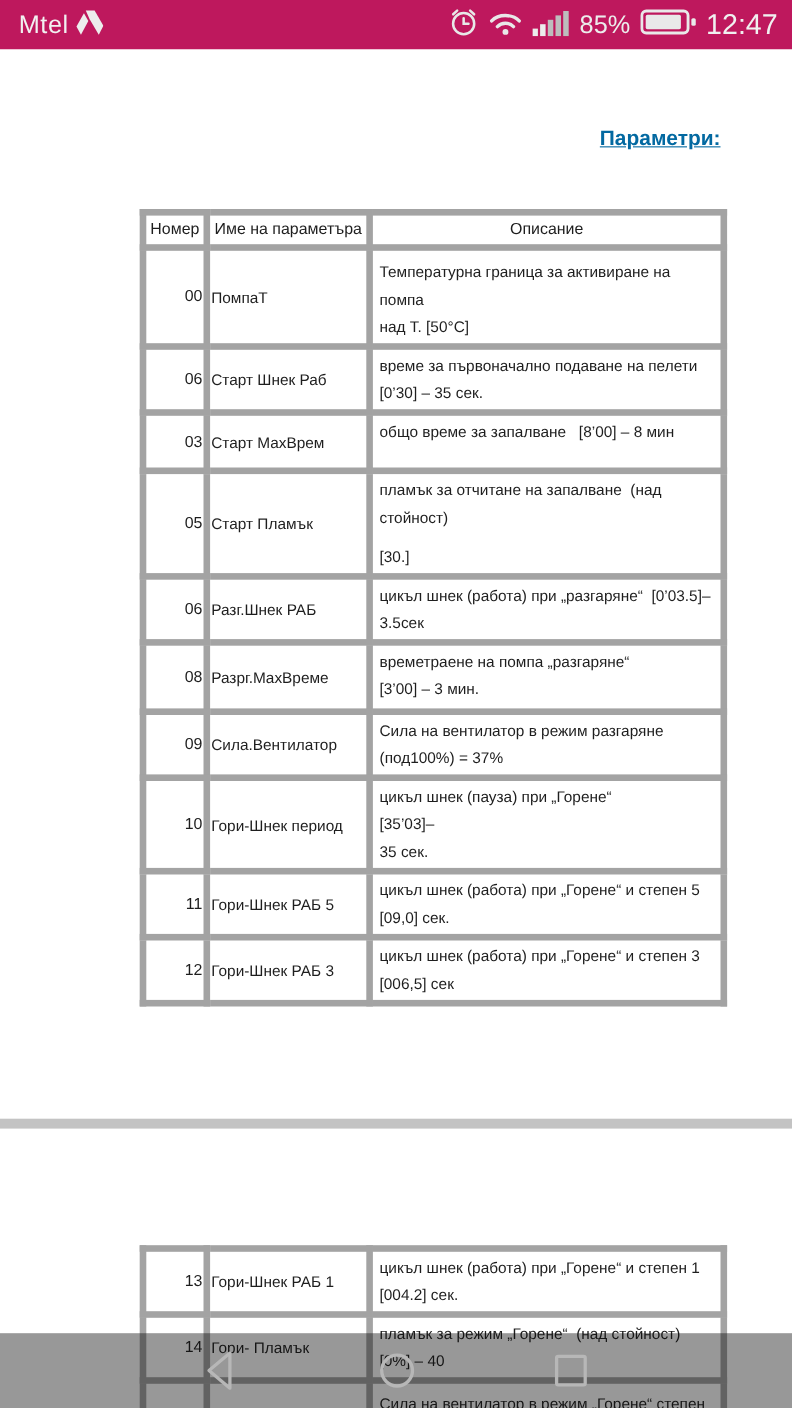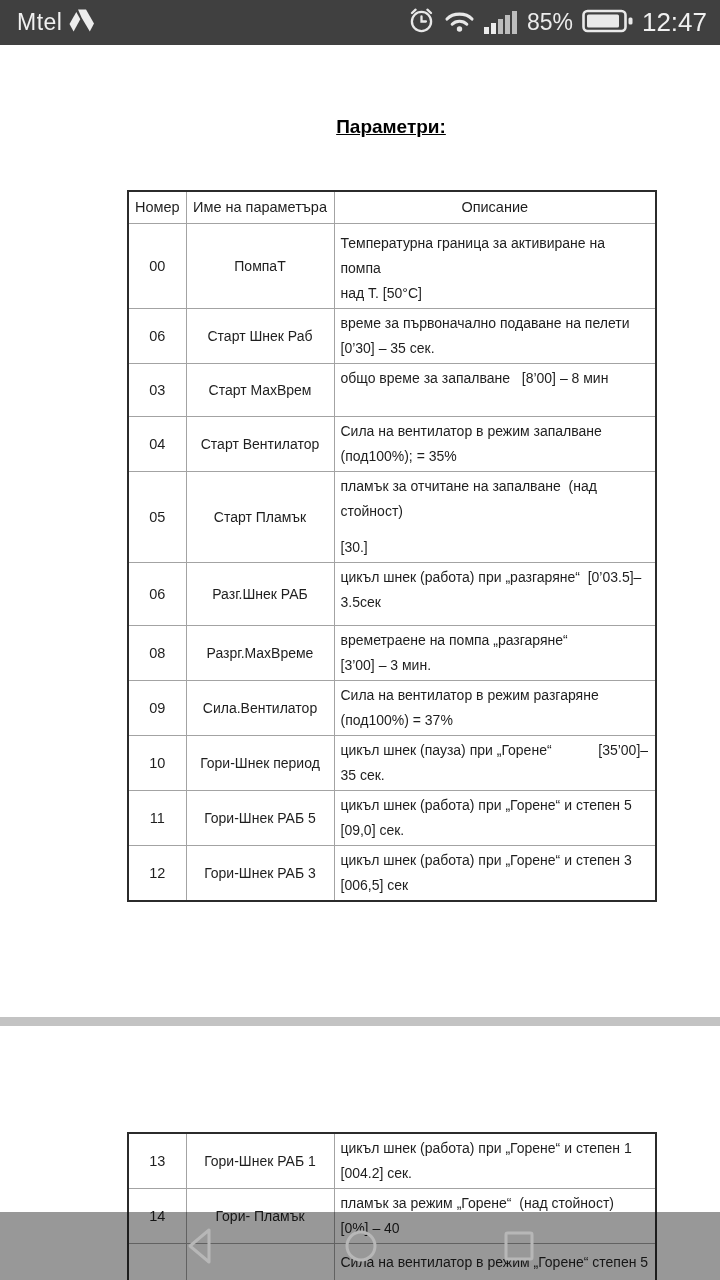--- a/index.html
+++ b/index.html
@@ -1,40 +1,40 @@
 <!DOCTYPE html>
 <html><head>
 <meta charset="utf-8">
 <style>
   html,body{margin:0;padding:0;background:#fff;}
   .screen{position:relative;width:720px;height:1280px;overflow:hidden;background:#fff;
           font-family:"Liberation Sans",sans-serif;color:#1e1e1e;}
   
-  .status-bar{position:absolute;top:0;left:0;width:720px;height:45px;background:#404040;
+  .status-bar{position:absolute;top:0;left:0;width:720px;height:45px;background:#be185d;
               box-sizing:border-box;display:flex;justify-content:space-between;align-items:center;
               padding:0 13px 0 17px;}
   .sb-left{display:flex;align-items:center;gap:7px;}
   .sb-carrier{font-size:23px;color:#f1f1f1;letter-spacing:.5px;}
   .sb-right{display:flex;align-items:center;gap:9px;}
   .sb-pct{font-size:23px;color:#ececec;}
   .sb-time{font-size:26px;color:#f0f0f0;}
   .sb-ic{display:block;}
   
   .page1{position:absolute;top:45px;left:0;width:720px;height:972px;background:#ffffff;}
   .page-gap{position:absolute;top:1017px;left:0;width:720px;height:9px;background:#c3c3c3;}
   .page2{position:absolute;top:1026px;left:0;width:720px;height:254px;background:#ffffff;margin-top:28px;}
-  .doc-title{position:absolute;top:71px;left:127px;width:528px;text-align:center;
-             font-size:19px;font-weight:bold;text-decoration:underline;color:#000000;}
+  .doc-title{position:absolute;top:71px;left:127px;width:528px;text-align:right;
+             font-size:19px;font-weight:bold;text-decoration:underline;color:#0369a1;}
   .ptable{border-collapse:collapse;table-layout:fixed;width:528px;font-size:14px;color:#1e1e1e;
           border:2px solid #2b2b2b;}
-  .ptable td,.ptable th{border:1px solid #a3a3a3;box-sizing:border-box;}
+  .ptable td,.ptable th{border:6px solid #a3a3a3;box-sizing:border-box;}
   .ptable thead th{height:32px;font-weight:normal;font-size:14.5px;text-align:center;vertical-align:middle;}
   .col-num{width:58px;} .col-name{width:148px;} .col-desc{width:322px;}
-  .cell-num{text-align:center;vertical-align:middle;font-size:14.5px;}
-  .cell-name{text-align:center;vertical-align:middle;}
+  .cell-num{text-align:right;vertical-align:middle;font-size:14.5px;}
+  .cell-name{text-align:left;vertical-align:middle;}
   .cell-desc{vertical-align:top;padding:2px 6px;}
   .desc-line{white-space:pre-wrap;line-height:25px;}
   .desc-line.blank{height:11px;line-height:11px;}
   #table1-el{position:absolute;left:127px;top:145px;}
   #table2-el{position:absolute;left:127px;top:78px;}
   #table1-el tbody tr{height:53px;}
   #table1-el tbody tr:nth-child(4){height:34px;}
   #table1-el tbody tr:nth-child(6){height:63px;}
   #table1-el tbody tr:nth-child(13){height:55px;}
   #table1-el tbody tr:nth-child(1) .cell-desc{text-align:left;padding-top:7px;}
@@ -131,28 +131,20 @@
             </td>
           </tr>
           <tr>
             <td class="cell-num">03</td>
             <td class="cell-name">Старт MaxВрем</td>
             <td class="cell-desc">
               <div class="desc-line">общо време за запалване   [8’00] – 8 мин</div>
             </td>
           </tr>
           <tr>
-            <td class="cell-num">04</td>
-            <td class="cell-name">Старт Вентилатор</td>
-            <td class="cell-desc">
-              <div class="desc-line">Сила на вентилатор в режим запалване</div>
-              <div class="desc-line">(под100%); = 35%</div>
-            </td>
-          </tr>
-          <tr>
             <td class="cell-num">05</td>
             <td class="cell-name">Старт Пламък</td>
             <td class="cell-desc">
               <div class="desc-line">пламък за отчитане на запалване  (над стойност)</div>
               <div class="desc-line blank"></div>
               <div class="desc-line">[30.]</div>
             </td>
           </tr>
           <tr>
             <td class="cell-num">06</td>
@@ -175,21 +167,21 @@
             <td class="cell-name">Сила.Вентилатор</td>
             <td class="cell-desc">
               <div class="desc-line">Сила на вентилатор в режим разгаряне</div>
               <div class="desc-line">(под100%) = 37%</div>
             </td>
           </tr>
           <tr>
             <td class="cell-num">10</td>
             <td class="cell-name">Гори-Шнек период</td>
             <td class="cell-desc">
-              <div class="desc-line">цикъл шнек (пауза) при „Горене“            [35’00]–</div>
+              <div class="desc-line">цикъл шнек (пауза) при „Горене“            [35’03]–</div>
               <div class="desc-line">35 сек.</div>
             </td>
           </tr>
           <tr>
             <td class="cell-num">11</td>
             <td class="cell-name">Гори-Шнек РАБ 5</td>
             <td class="cell-desc">
               <div class="desc-line">цикъл шнек (работа) при „Горене“ и степен 5</div>
               <div class="desc-line">[09,0] сек.</div>
             </td>

